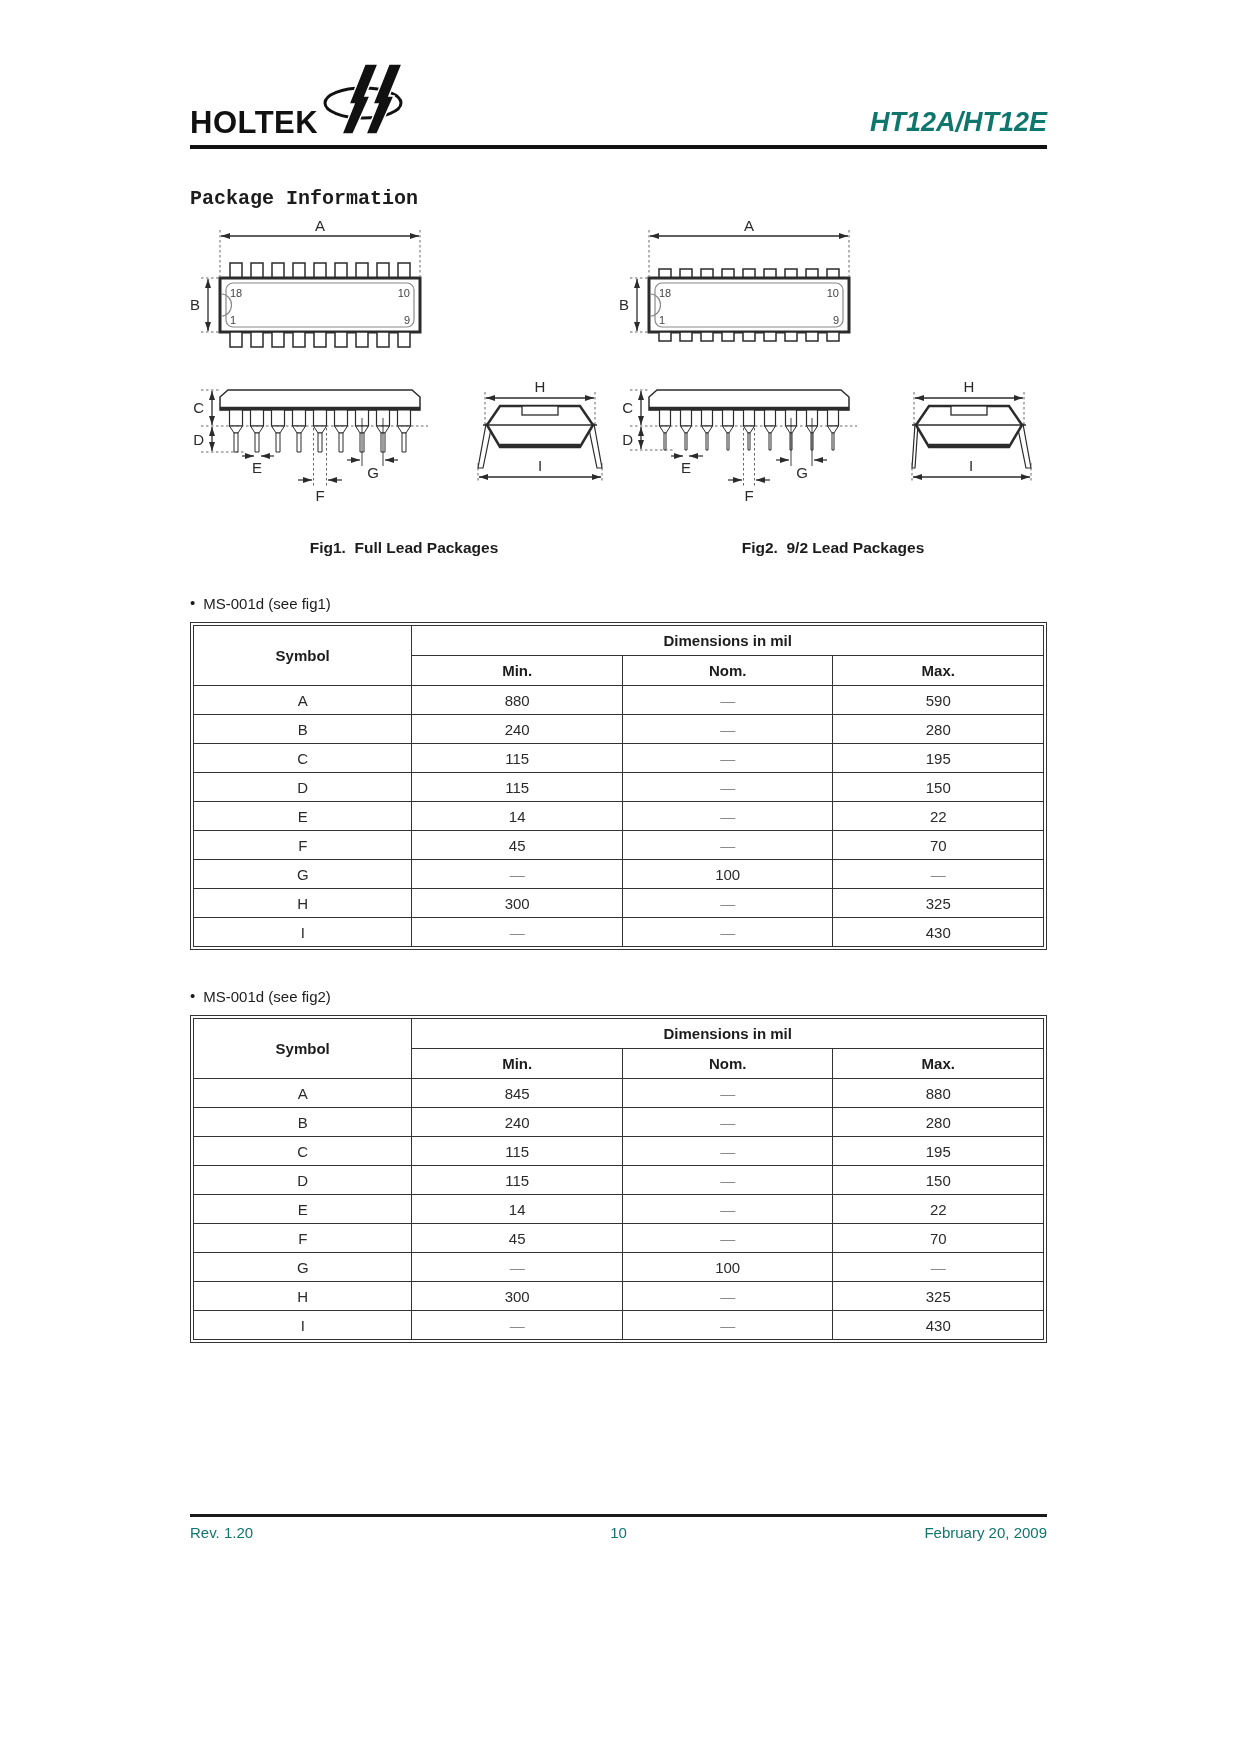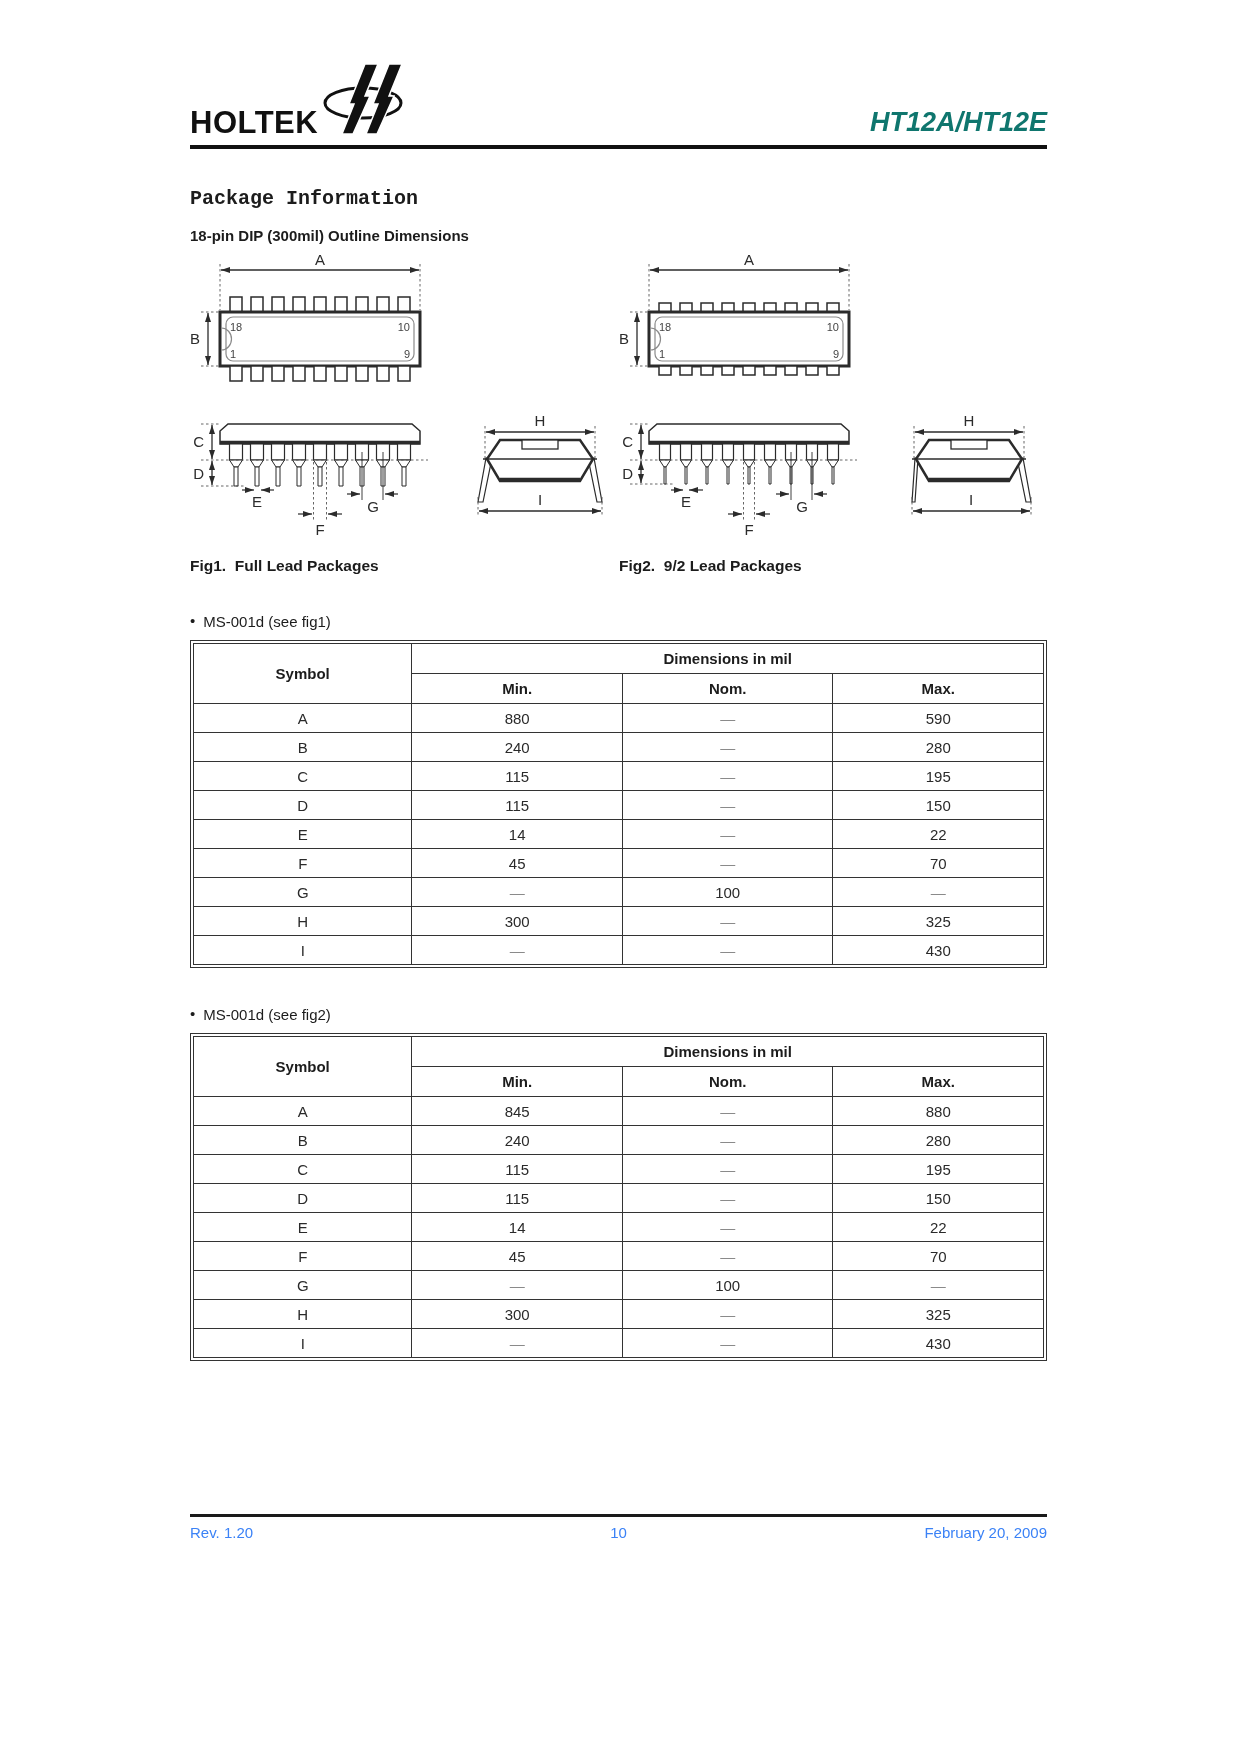--- a/index.html
+++ b/index.html
@@ -13,42 +13,42 @@
   .logo{display:flex; align-items:flex-end;}
   .logo-text{font-weight:bold; font-size:31px; letter-spacing:0.5px; color:#111; line-height:1;margin-top:8px;}
   .doc-title{font-weight:bold; font-style:italic; font-size:27px; color:#0f766e; line-height:1; padding-bottom:2px;}
   .hdr-rule{height:4px; background:#111; margin-top:7px;}
   
   .sec-title{font-size:20px; font-weight:bold; margin-top:38px;font-family:Liberation Mono, monospace;}
   .sec-sub{font-size:15px; font-weight:bold; margin-top:17px;}
   
   .figs{display:flex; justify-content:space-between; margin-top:10px;}
   .figgrp{width:428px;}
-  .figcap{font-weight:bold; font-size:15.5px; margin-top:4px; white-space:pre-wrap;}
+  .figcap{text-align:center; font-weight:bold; font-size:15.5px; margin-top:20px; white-space:pre-wrap;}
   svg .ln{stroke:#2b2b2b; fill:none;}
   svg .fw{fill:#ffffff; stroke:#2b2b2b;}
   svg .thin{stroke:#8a8a8a; fill:none;}
   svg .dot{stroke:#555; stroke-dasharray:2.5,2.5; stroke-width:0.9; fill:none;}
   svg .dim{font-family:"Liberation Sans",sans-serif; font-size:15px; fill:#2b2b2b;}
   svg .pinno{font-family:"Liberation Sans",sans-serif; font-size:11px; fill:#444;}
   
   .bullet{font-size:15px; margin-top:38px; margin-bottom:10px;}
   .bullet::before{content:"\2022"; margin-right:8px; position:relative; top:-1px;}
   .twrap{border:1.5px solid #333; padding:2px; background:#fff;}
   table{width:100%; border-collapse:collapse; table-layout:fixed; font-size:15px;}
   th,td{border:1px solid #333; text-align:center; padding:0;}
   th{font-weight:bold; height:29px;}
   td{height:28px; color:#2a2a2a;}
   td.dash{color:#8a8a8a;}
   col.c-sym{width:25.7%;} col.c-v{width:24.77%;}
   .tbl2{margin-top:0;}
   
   .footer{position:absolute; left:190px; right:193px; top:1514px;}
   .f-rule{height:3px; background:#1a1a1a;}
-  .f-row{display:flex; justify-content:space-between; font-size:15px; margin-top:7px; color:#3b82f6;}
+  .f-row{display:flex; justify-content:space-between; font-size:15px; margin-top:7px; color:#0f766e;}
   .f-page{position:absolute; left:0; right:0; text-align:center;}
   .f-row{position:relative;}
 </style>
 </head>
 <body>
 
 <div class="page">
 
   <div class="hdr">
     <div class="logo">
@@ -57,21 +57,20 @@
         <ellipse cx="43" cy="45" rx="38" ry="15" fill="none" stroke="#111" stroke-width="3"></ellipse>
         <polygon points="22,76 34,46 29,46 45,6 58,6 45,38 50,38 33,76" fill="#111" stroke="#fff" stroke-width="1.5"></polygon>
         <polygon points="46,76 58,46 53,46 69,6 82,6 69,38 74,38 57,76" fill="#111" stroke="#fff" stroke-width="1.5"></polygon>
       </svg>
     </div>
     <div class="doc-title">HT12A/HT12E</div>
   </div>
   <div class="hdr-rule"></div>
 
   <div class="sec-title">Package Information</div>
-  <div class="sec-sub">18-pin DIP (300mil) Outline Dimensions</div>
 
   <div class="figs">
 
     <div class="figgrp">
       <svg width="428" height="295" viewBox="0 0 428 295">
         <defs>
           <marker id="ah1" markerWidth="11" markerHeight="8" refX="9" refY="3" orient="auto-start-reverse" markerUnits="userSpaceOnUse">
             <path d="M0,0 L9,3 L0,6 Z" fill="#2b2b2b"></path>
           </marker>
         </defs>

